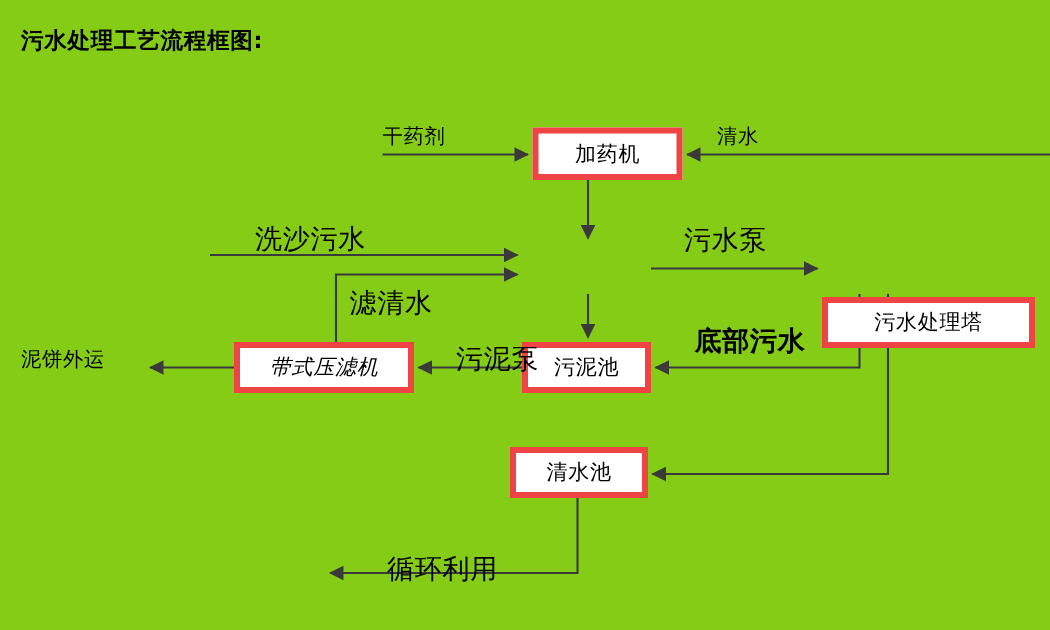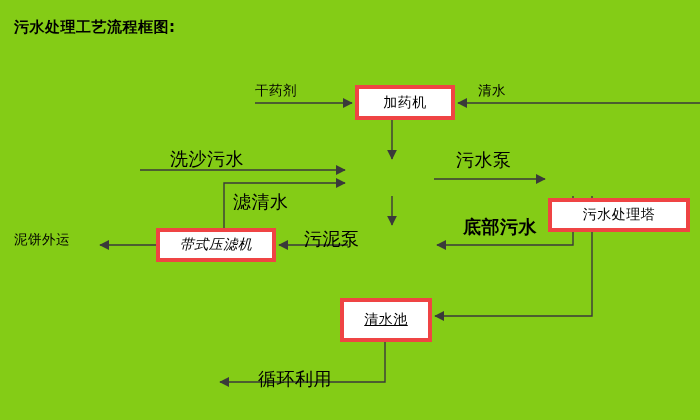--- a/index.html
+++ b/index.html
@@ -104,22 +104,23 @@
     </g>
   </svg>
 
   <div class="node" style="left:355px; top:85px; width:100px; height:35px;">加药机</div>
 
 
   <div class="node" style="left:548px; top:162px; width:142px; height:34px;margin-top:36px;">污水处理塔</div>
 
   <div class="node" style="left:156px; top:228px; width:120px; height:34px;font-style:italic;">带式压滤机</div>
 
+  <div class="node" style="left:348px; top:228px; width:86px; height:34px;">污泥池</div>
 
-  <div class="node" style="left:340px; top:298px; width:92px; height:44px;text-decoration:underline;">清水池</div>
+  <div class="node" style="left:340px; top:298px; width:92px; height:34px;">清水池</div>
 
   <div class="term-label" style="left:255px; top:82px;">干药剂</div>
 
   <div class="term-label" style="left:478px; top:82px;">清水</div>
 
   <div class="edge-label" style="left:170px; top:147px;">洗沙污水</div>
 
   <div class="edge-label" style="left:456px; top:148px;">污水泵</div>
 
   <div class="edge-label" style="left:233px; top:190px;">滤清水</div>

